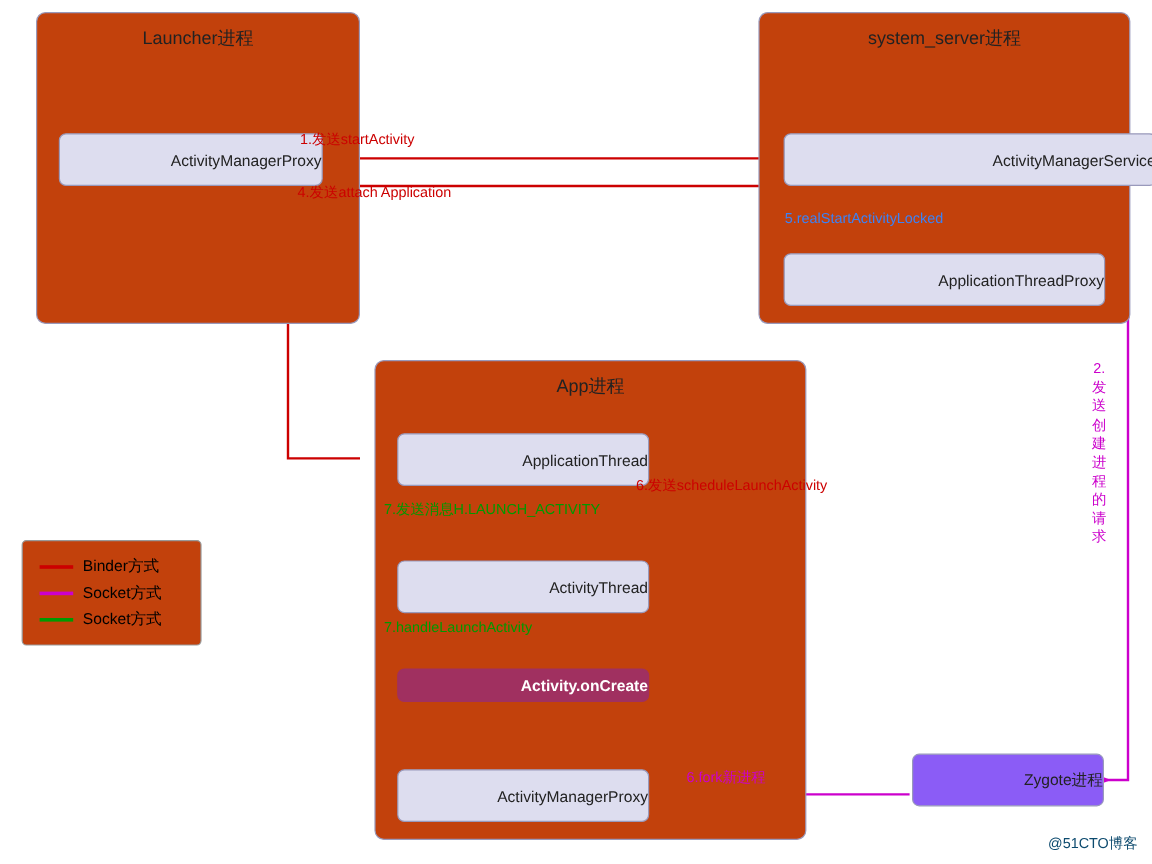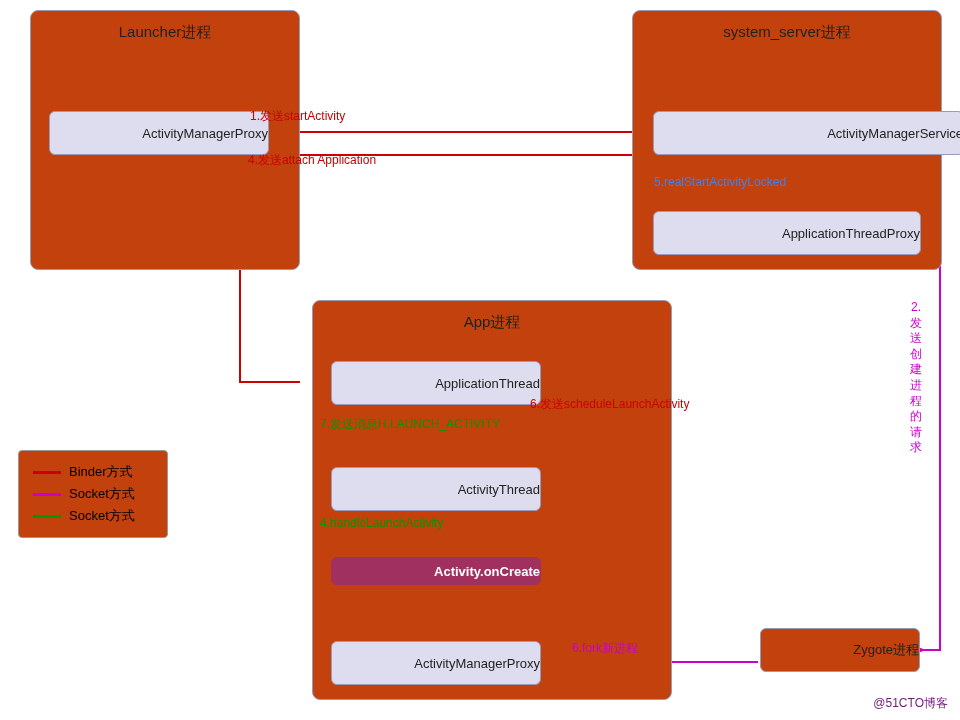--- a/index.html
+++ b/index.html
@@ -100,21 +100,21 @@
     .arrow-label.red { color: #cc0000; }
     .arrow-label.magenta { color: #cc00cc; }
     .arrow-label.orange { color: #3b82f6; }
     .arrow-label.green { color: #009900; }
 
     .watermark {
       position: absolute;
       bottom: 8px;
       right: 12px;
       font-size: 12px;
-      color: #701a75;
+      color: #0c4a6e;
       text-align: center;
     }
   </style>
 </head>
 <body>
 
 <div class="diagram-container">
 
   <svg class="arrows-svg">
     <defs>
@@ -196,21 +196,21 @@
 
     <div class="component-box highlight" style="left:18px; top:256px; width:210px; height:28px;">
       <span>Activity.onCreate</span>
     </div>
 
     <div class="component-box" style="left:18px; top:340px; width:210px; height:44px;">
       <span>ActivityManagerProxy</span>
     </div>
   </div>
 
-  <div class="component-box" style="left:760px; top:628px; width:160px; height:44px; position:absolute; background:#c2410c; border-color:#9999bb;">
+  <div class="component-box" style="left:760px; top:628px; width:160px; height:44px; position:absolute; background:#8b5cf6; border-color:#9999bb;">
     <span>Zygote进程</span>
   </div>
 
   <div class="arrow-label red" style="left:250px; top:108px;">
     <span>1.发送startActivity</span>
   </div>
 
   <div class="arrow-label red" style="left:248px; top:152px;">
     <span>4.发送attach Application</span>
   </div>
@@ -225,21 +225,21 @@
 
   <div class="arrow-label red" style="left:530px; top:356px;margin-top:40px;">
     <span>6.发送scheduleLaunchActivity</span>
   </div>
 
   <div class="arrow-label green" style="left:320px; top:416px; font-size:12px;">
     <span>7.发送消息H.LAUNCH_ACTIVITY</span>
   </div>
 
   <div class="arrow-label green" style="left:320px; top:516px;">
-    <span>4.handleLaunchActivity</span>
+    <span>7.handleLaunchActivity</span>
   </div>
 
   <div class="arrow-label magenta" style="left:572px; top:640px;">
     <span>6.fork新进程</span>
   </div>
 
   <div class="legend-box" style="left:18px; top:450px; width:150px;">
     <div class="legend-item">
       <div class="legend-line" style="background:#cc0000;"></div>
       <span>Binder方式</span>

